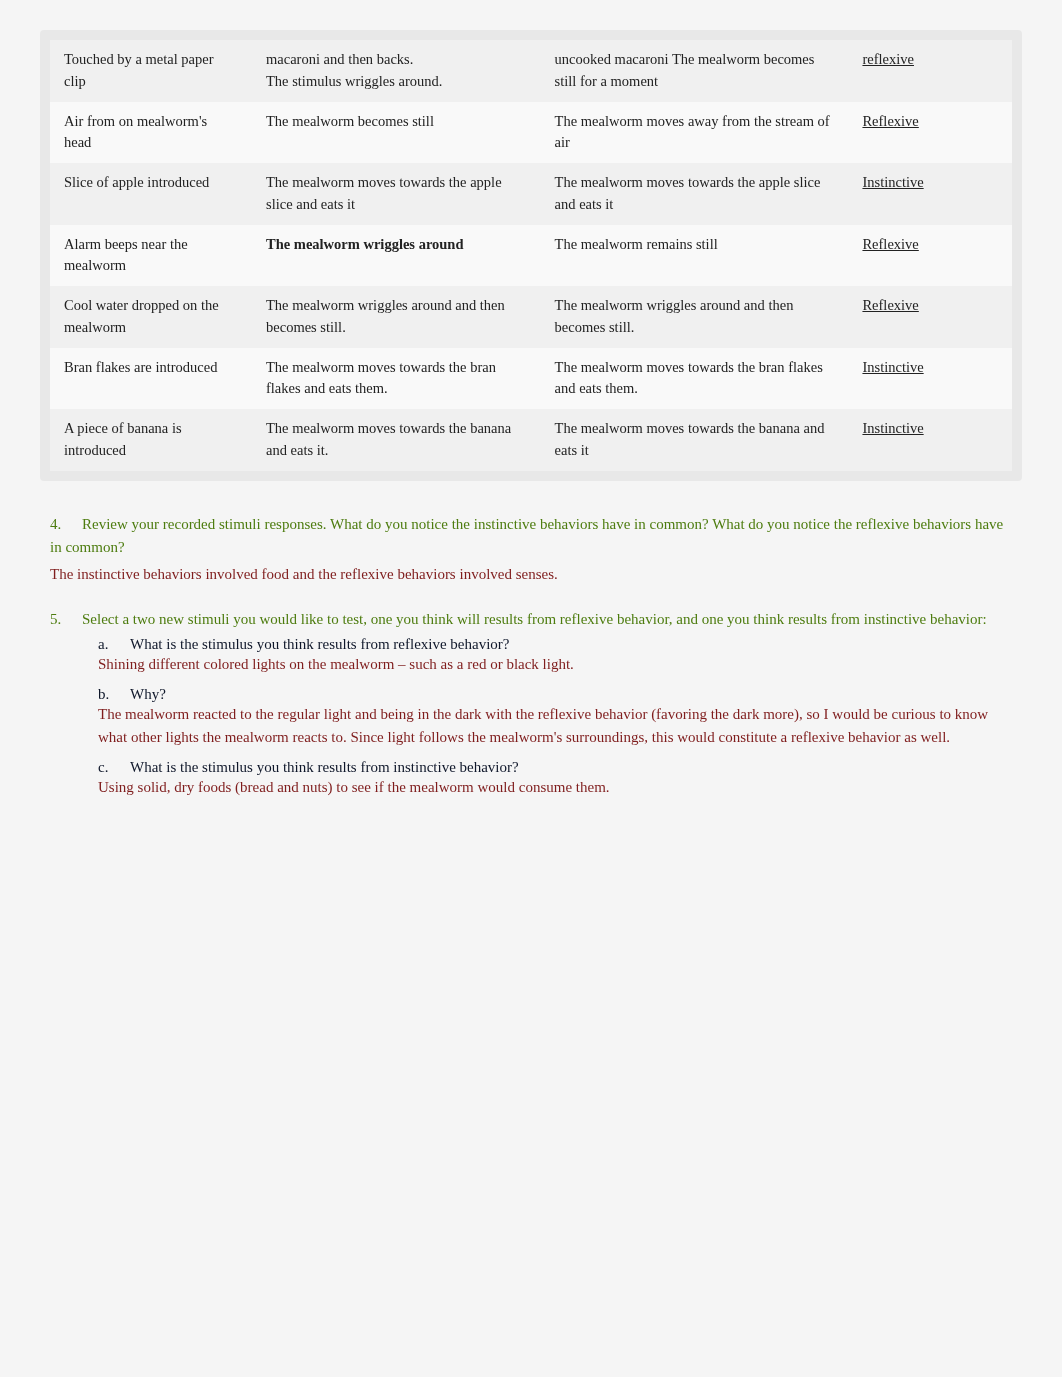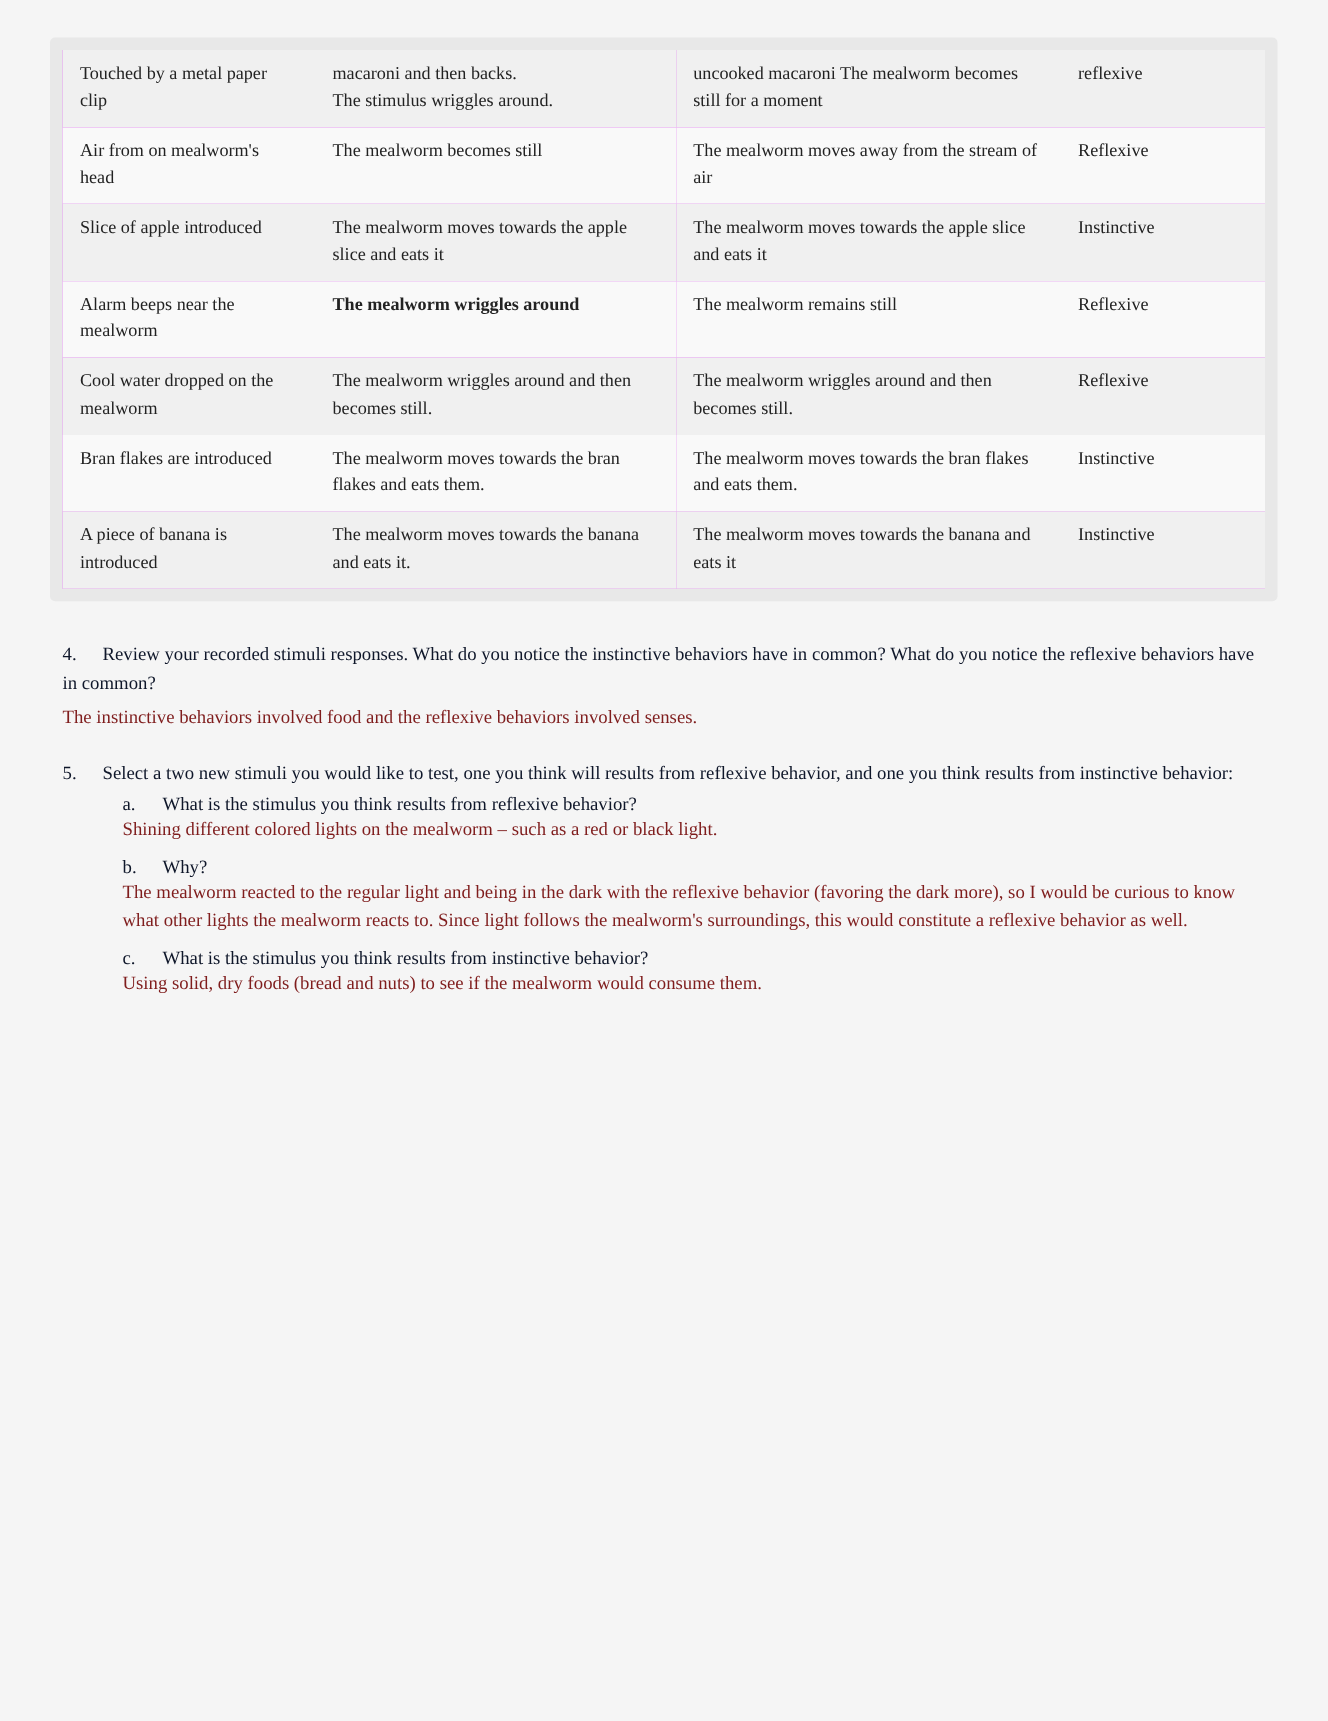--- a/index.html
+++ b/index.html
@@ -16,53 +16,53 @@
     .table-wrapper {
       background: #e8e8e8;
       border-radius: 4px;
       padding: 10px 10px 10px 10px;
       margin-bottom: 32px;
     }
 
     table {
       width: 100%;
       border-collapse: collapse;
-      background: #d946ef;
+      background: #fdba74;
     }
 
     td {
       padding: 9px 14px;
       vertical-align: top;
       font-size: 14.5px;
       line-height: 1.5;
     }
 
     tr:nth-child(odd) td {
       background: #f0f0f0;
     }
     tr:nth-child(even) td {
       background: #f9f9f9;
     }
 
     td:first-child { width: 21%; }
     td:nth-child(2) { width: 30%; }
     td:nth-child(3) { width: 32%; }
-    td:nth-child(4) { width: 17%; }
+    td:nth-child(4) { width: 17%; text-decoration: underline; }
 
     .questions {
       padding: 0 10px;
     }
 
     .question-block {
       margin-bottom: 22px;
     }
 
     .question-text {
       font-size: 15px;
-      color: #0f172a;
+      color: #4d7c0f;
       margin-bottom: 4px;
       line-height: 1.55;
     }
 
     .answer-text {
       color: #7f1d1d;
       font-size: 15px;
       line-height: 1.55;
       margin-bottom: 10px;
     }

